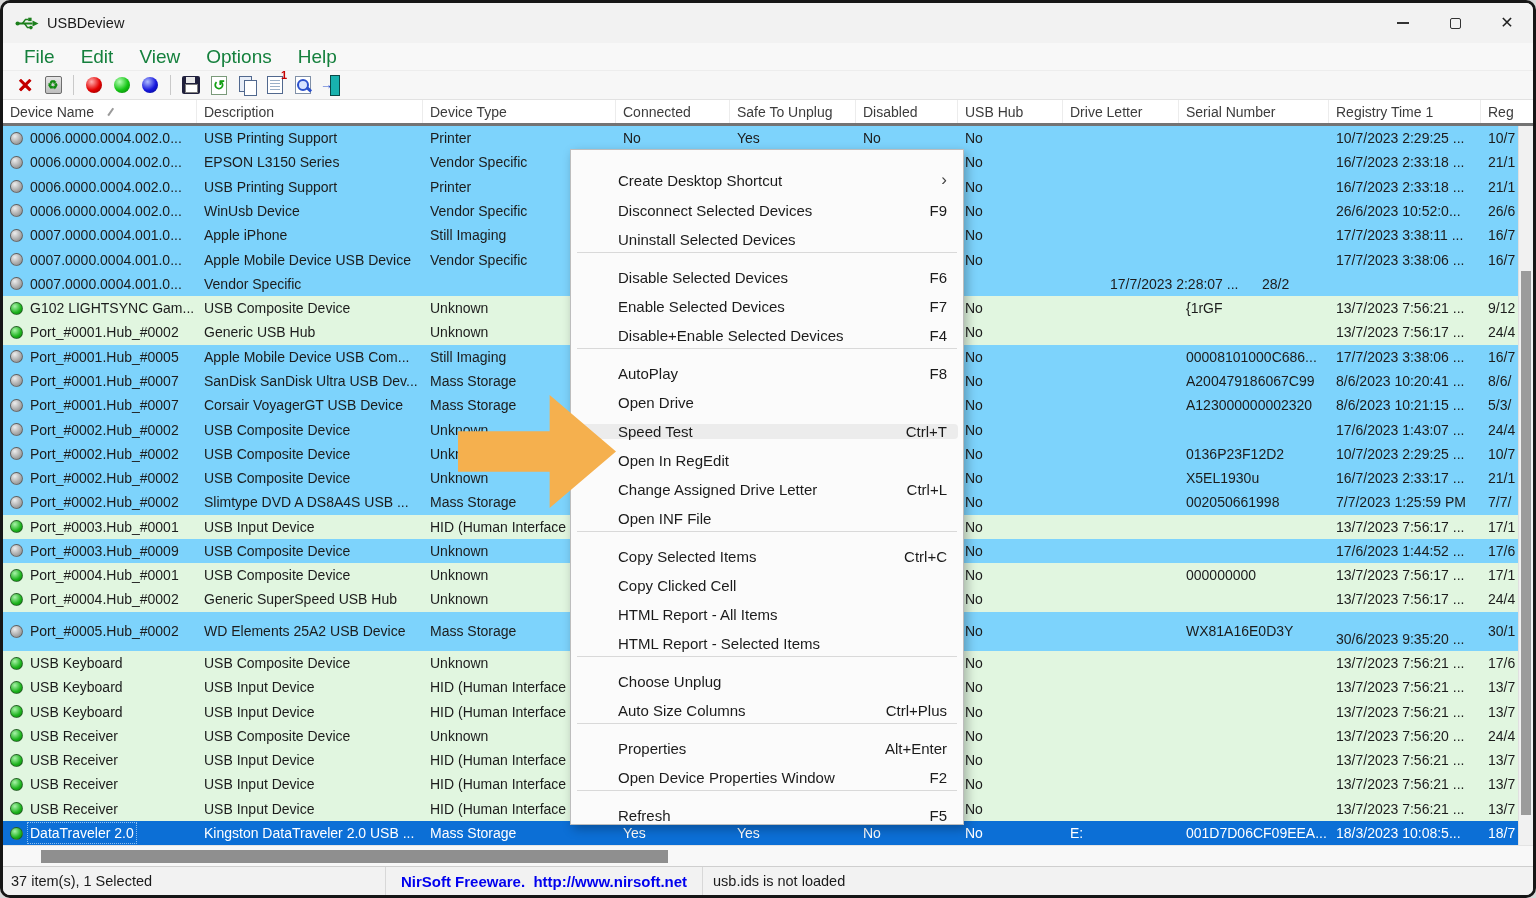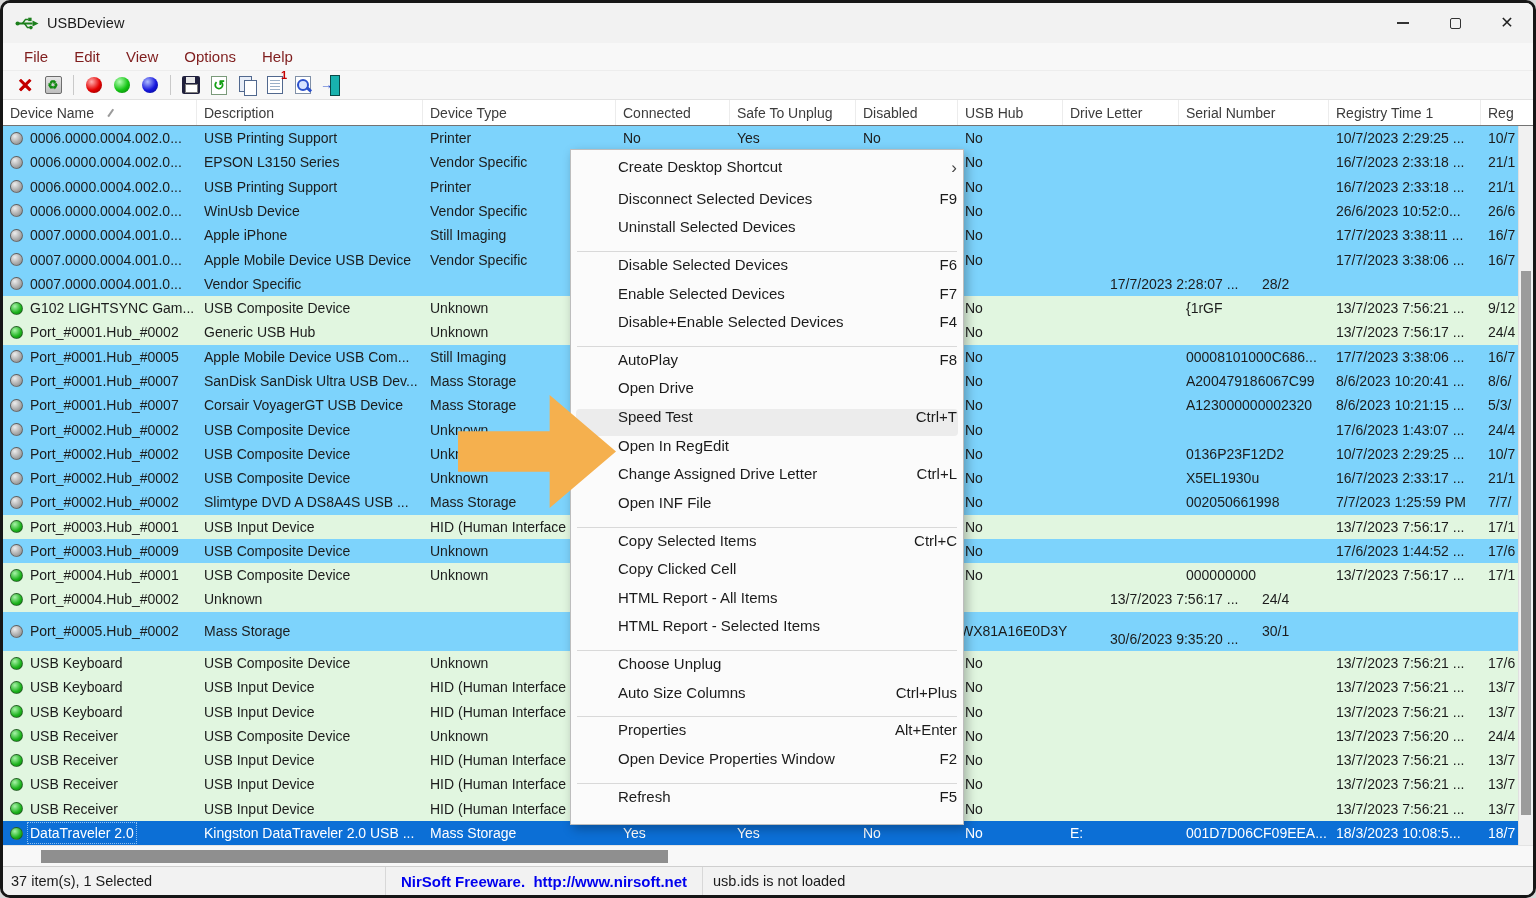--- a/index.html
+++ b/index.html
@@ -13,21 +13,21 @@
   .titlebar { flex:0 0 40px; background:#f2f2f2; display:flex; align-items:center; }
   .title-left { display:flex; align-items:center; gap:8px; padding-left:12px; flex:1; }
   .title-text { font-size:14.5px; color:#1b1b1b; }
   .wctrls { display:flex; height:100%; }
   .wbtn { width:52px; height:100%; display:flex; align-items:center; justify-content:center; color:#222; }
   .glyph-min { width:12px; height:1.5px; background:#333; }
   .glyph-max { width:11px; height:11px; border:1.4px solid #333; border-radius:2px; }
   .glyph-close { font-size:16px; line-height:1; color:#222; }
   
   .menubar { flex:0 0 28px; background:#f8f8f8; display:flex; align-items:center; padding-left:8px; border-bottom:1px solid #ededed;}
-  .mitem { font-size:15px; color:#7f1d1d; padding:0 13px; }
+  .mitem { font-size:19px; color:#15803d; padding:0 13px; }
   
   .toolbar { flex:0 0 29px; background:#f7f7f7; display:flex; align-items:center; padding:0 8px; border-bottom:1px solid #e2e2e2; }
   .tbtn { width:24px; height:24px; display:flex; align-items:center; justify-content:center; position:relative; margin:0 2px; }
   .tsep { width:1px; height:20px; background:#c9c9c9; margin:0 6px; }
   .ic-x { color:#c40000; font-weight:bold; font-size:19px; line-height:1; text-shadow:0.5px 0 #c40000; }
   .ic-bin { width:17px; height:18px; background:linear-gradient(#e6e6e6,#bdbdbd); border:1px solid #6d6d6d; border-radius:2px; display:flex; align-items:center; justify-content:center; }
   .ic-bin::after { content:"♻"; color:#118a11; font-size:12px; font-weight:bold; }
   .ball { width:16px; height:16px; border-radius:50%; }
   .ball-red   { background:radial-gradient(circle at 35% 30%, #ffb0b0, #e40000 55%, #7c0000); }
   .ball-green { background:radial-gradient(circle at 35% 30%, #b6ffb6, #14c514 55%, #076e07); }
@@ -44,21 +44,21 @@
   .ic-props::before { content:"1"; position:absolute; right:-5px; top:-8px; color:#c40000; font-size:11px; font-weight:bold; }
   .ic-props::after { content:""; position:absolute; left:2px; top:3px; right:2px; height:10px;
     background:repeating-linear-gradient(#9ab0c8 0 1px, transparent 1px 3px); }
   .ic-find { width:16px; height:18px; background:#fff; border:1px solid #8090a8; position:relative; }
   .ic-find::before { content:""; position:absolute; left:1px; top:2px; width:8px; height:8px; border:2px solid #2b50cc; border-radius:50%; background:#d6e2ff; }
   .ic-find::after { content:""; position:absolute; left:10px; top:11px; width:6px; height:2.5px; background:#2b50cc; transform:rotate(42deg); }
   .ic-exit { width:22px; height:22px; position:relative; }
   .ic-exit::before { content:"→"; position:absolute; left:0; top:3px; color:#2b50cc; font-size:13px; font-weight:bold; }
   .ic-exit::after { content:""; position:absolute; right:2px; top:1px; width:8px; height:19px; background:#18b2ae; border:1px solid #0a4a48; }
   
-  .thead { flex:0 0 26px; background:#fff; display:flex; align-items:center; border-bottom:1px solid #737373; overflow:hidden; }
+  .thead { flex:0 0 26px; background:#fff; display:flex; align-items:center; border-bottom:3px solid #737373; overflow:hidden; }
   .hcell { height:100%; display:flex; align-items:center; padding-left:7px; font-size:14px; color:#3c3c3c;
            border-right:1px solid #ececec; flex:0 0 auto; white-space:nowrap; overflow:hidden; }
   .sortmark { display:inline-block; width:9px; height:1.5px; background:#9a9a9a; transform:rotate(-55deg); margin-left:12px; }
   
   .list { flex:1 1 auto; position:relative; background:#7dd3fc; }
   .rows { position:absolute; left:0; top:0; bottom:0; right:15px; display:flex; flex-direction:column; overflow:hidden; }
   .row { flex:1 1 auto; display:flex; align-items:center; white-space:nowrap; }
   .row.green { background:#e1f6e0; }
   .row.selected { background:#0c6fd6; color:#fff; }
   .cell { flex:0 0 auto; padding-left:7px; font-size:14px; color:#1c1c1c; overflow:hidden; white-space:nowrap; height:100%; display:flex; align-items:center; }
@@ -76,21 +76,21 @@
   
   .statusbar { flex:0 0 29px; background:#f2f2f2; border-top:1px solid #cfcfcf; display:flex; align-items:stretch; font-size:14.5px; color:#1b1b1b; }
   .sb1 { flex:0 0 383px; display:flex; align-items:center; padding-left:8px; border-right:1px solid #d8d8d8; }
   .sb2 { flex:0 0 317px; display:flex; align-items:center; justify-content:center; border-right:1px solid #d8d8d8; }
   .sb2 .brand { color:#0000ee; font-weight:bold; font-size:15px; white-space:pre; }
   .sb3 { flex:1; display:flex; align-items:center; padding-left:10px; }
   
   .ctxmenu { position:absolute; left:567px; top:146px; width:394px; height:676px; z-index:10;
     background:#fbfbfb; border:1px solid #bdbdbd; box-shadow:3px 4px 10px rgba(0,0,0,.28);
     display:flex; flex-direction:column; padding:8px 0; }
-  .mi { flex:1 1 auto; display:flex; padding:0 6px 0 14px; position:relative; }
+  .mi { flex:1 1 auto; display:flex; align-items:center; padding:0 16px 0 14px; position:relative;margin-top:12px; }
   .mi .mhl { position:absolute; left:5px; right:5px; top:1px; bottom:1px; background:#ececec; border-radius:4px; }
   .mlabel { font-size:15px; color:#1b1b1b; flex:1; padding-left:33px; position:relative; z-index:1; }
   .mshort { font-size:15px; color:#1b1b1b; position:relative; z-index:1; }
   .msub { font-size:17px; color:#444; position:relative; z-index:1; }
   .msep { flex:0 0 9px; display:flex; align-items:center; padding:0 6px; }
   .msep::after { content:""; width:100%; height:1px; background:#d9d9d9; }
   
   .arrow { position:absolute; left:455px; top:392px; width:158px; height:113px; z-index:20;
     background:#f5b04e;
     clip-path:polygon(0 32%, 58% 32%, 58% 0, 100% 50%, 58% 100%, 58% 68%, 0 68%); }
@@ -512,35 +512,37 @@
           <div class="cell" style="width: 116px;"></div>
           <div class="cell" style="width: 150px;">000000000</div>
           <div class="cell" style="width: 152px;">13/7/2023 7:56:17 ...</div>
           <div class="cell" style="width: 120px;">17/1</div>
         </div>
         <div class="row green">
           <div class="cell" style="width: 194px;">
             <span class="dot green"></span>
             <span class="nm">Port_#0004.Hub_#0002</span>
           </div>
+          <div class="cell" style="width: 226px;">Generic SuperSpeed USB Hub</div>
           <div class="cell" style="width: 193px;">Unknown</div>
           <div class="cell" style="width: 114px;"></div>
           <div class="cell" style="width: 126px;"></div>
           <div class="cell" style="width: 102px;"></div>
           <div class="cell" style="width: 105px;">No</div>
           <div class="cell" style="width: 116px;"></div>
           <div class="cell" style="width: 150px;"></div>
           <div class="cell" style="width: 152px;">13/7/2023 7:56:17 ...</div>
           <div class="cell" style="width: 120px;">24/4</div>
         </div>
         <div class="row ">
           <div class="cell" style="width: 194px;">
             <span class="dot gray"></span>
             <span class="nm">Port_#0005.Hub_#0002</span>
           </div>
+          <div class="cell" style="width: 226px;">WD Elements 25A2 USB Device</div>
           <div class="cell" style="width: 193px;">Mass Storage</div>
           <div class="cell" style="width: 114px;"></div>
           <div class="cell" style="width: 126px;"></div>
           <div class="cell" style="width: 102px;"></div>
           <div class="cell" style="width: 105px;">No</div>
           <div class="cell" style="width: 116px;"></div>
           <div class="cell" style="width: 150px;">WX81A16E0D3Y</div>
           <div class="cell" style="width: 152px; margin-top: 15px;">30/6/2023 9:35:20 ...</div>
           <div class="cell" style="width: 120px;">30/1</div>
         </div>

